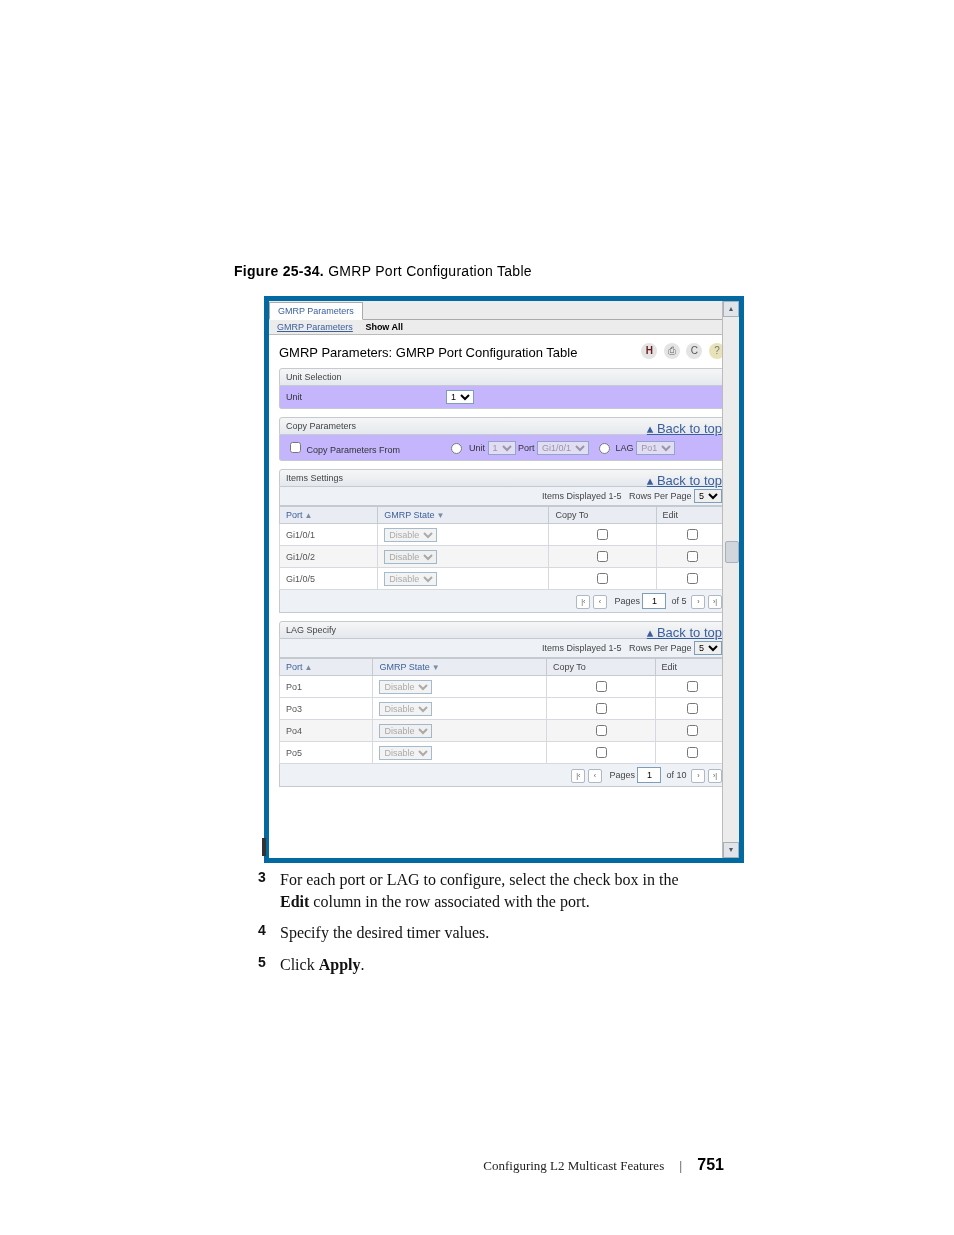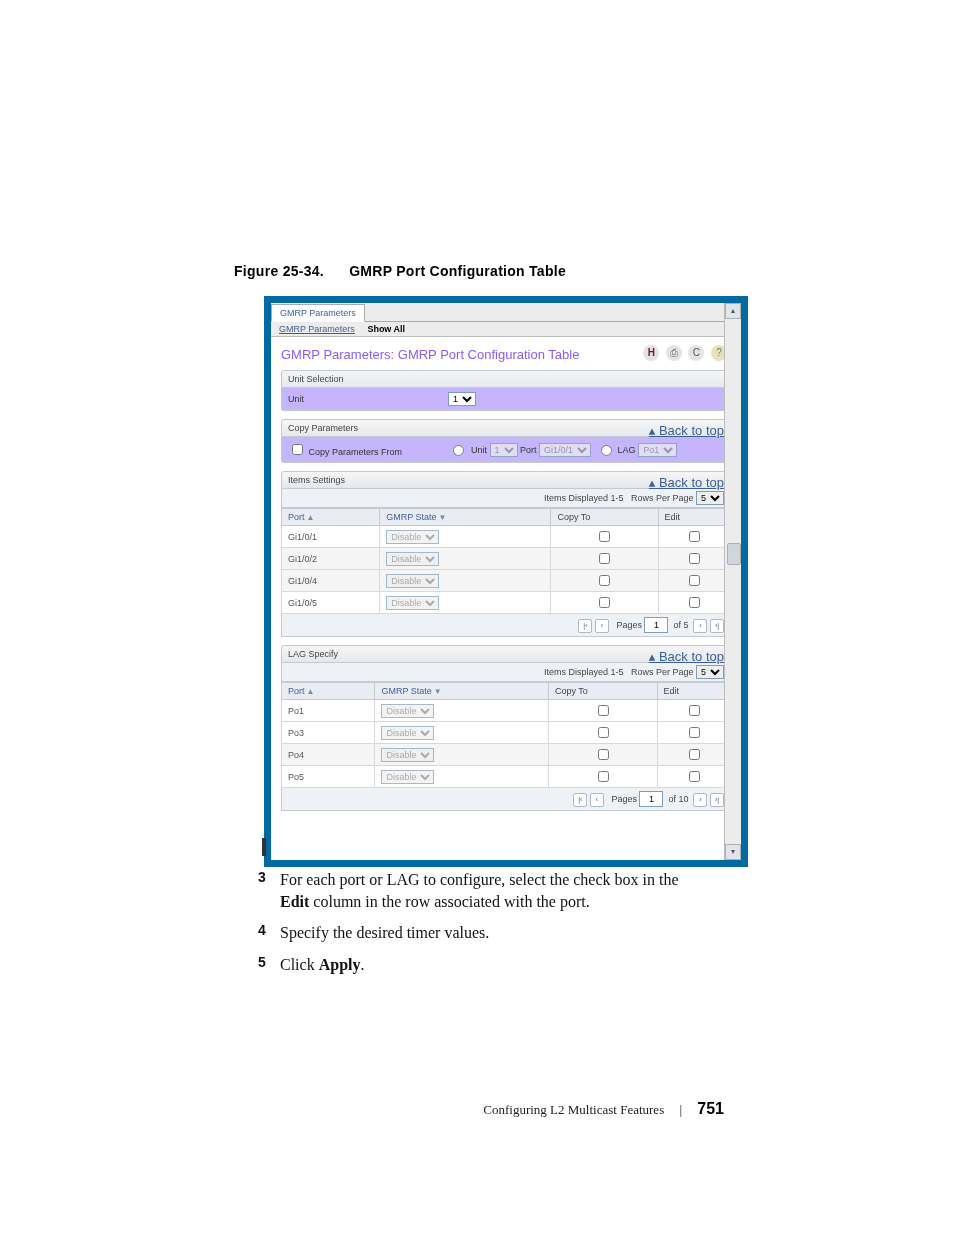--- a/index.html
+++ b/index.html
@@ -1,29 +1,29 @@
 <!DOCTYPE html>
 <html><head>
 <meta charset="utf-8">
 <style>
   html,body{margin:0;padding:0;background:#fff;color:#000;font-family:Georgia,serif;width:954px}
   .page{position:relative;width:954px;height:1235px}
   .caption{position:absolute;left:234px;top:263px;font:bold 14px Helvetica,Arial,sans-serif;letter-spacing:0.02em}
   .caption .num{font-weight:bold}
-  .caption .title{font-weight:bold;margin-left:21px}
-  .shot-wrap{position:absolute;left:264px;top:296px;width:470px;height:557px;border:7px solid #0369a1;background:#fff;overflow:hidden}
+  .caption .title{font-weight:normal;margin-left:0}
+  .shot-wrap{position:absolute;left:264px;top:296px;width:470px;height:557px;border:5px solid #0369a1;background:#fff;overflow:hidden}
   .shot{font-family:Tahoma,Arial,sans-serif;font-size:9px;color:#2a2a2a}
   .tab-bar{background:#ececec;height:18px;border-bottom:1px solid #aaa;font-size:9px}
   .tab{display:inline-block;padding:3px 8px;color:#3b5f9b}
   .tab.active{background:#fff;border:1px solid #aaa;border-bottom:1px solid #fff;position:relative;top:1px}
   .breadcrumb{background:#ececec;font-size:9px;padding:2px 8px;border-bottom:1px solid #bbb}
   .bc-link{color:#3b5f9b}
   .bc-active{color:#000;font-weight:bold}
   .content{position:relative;padding:0 10px 8px 10px;height:510px;overflow:hidden}
-  .heading{font:normal 13px Tahoma,Arial,sans-serif;color:#8b5cf6;margin:10px 0 6px 0}
+  .heading{font:normal 13px Tahoma,Arial,sans-serif;color:#000000;margin:10px 0 6px 0}
   .iconbar{position:absolute;right:14px;top:8px}
   .iconbar span{display:inline-block;width:16px;height:16px;border-radius:8px;margin-left:4px;background:#e4e4e4;font-size:10px;line-height:16px;text-align:center;color:#555}
   .iconbar .save{color:#6a1b1b;font-weight:bold}
   .iconbar .help{background:#e8e2b8;color:#777}
   .section-h{background:linear-gradient(#f6f6f6,#e4e8ee);border:1px solid #c5c9d0;border-radius:3px 3px 0 0;padding:3px 6px;font-size:9px;color:#444;margin-top:8px}
   .section-b{border:1px solid #c5c9d0;border-top:none;border-radius:0 0 3px 3px;padding:4px 6px;background:#c4b5fd}
   .row2{display:flex;align-items:center;font-size:9px;color:#333}
   .row2>label{width:160px}
   select.tiny{font-size:9px;height:14px;border:1px solid #7e9db9;background:#fff}
   select.tiny[disabled]{background:#eee;color:#888}
@@ -42,21 +42,21 @@
   .pager-row{background:#eef2f7;border:1px solid #c5c9d0;border-top:none;font-size:9px;color:#444;text-align:right;padding:3px 6px}
   .pager-row .pbtn{display:inline-block;width:12px;height:12px;border-radius:2px;background:#fff;border:1px solid #b0b8c6;font-size:7px;line-height:12px;text-align:center;color:#556}
   .pager-row input{width:18px;font-size:9px;height:12px;border:1px solid #7e9db9;text-align:center}
   .vscroll{position:absolute;right:0;top:0;width:16px;height:100%;background:#ececec;border-left:1px solid #bbb}
   .vscroll .thumb{position:absolute;left:2px;width:12px;background:#d1d6dc;border:1px solid #aab0b9;border-radius:2px}
   .vscroll .arrow{position:absolute;left:0;width:16px;height:16px;background:#e1e4e8;border:1px solid #aab0b9;font-size:8px;line-height:14px;text-align:center;color:#556;box-sizing:border-box}
   .instr{position:absolute;left:264px;top:869px;width:440px;font:16px Georgia,serif;color:#111;line-height:1.35}
   .instr .item{position:relative;margin-bottom:10px;padding-left:16px}
   .instr .num{position:absolute;left:-6px;top:0;font:bold 14px Helvetica,Arial,sans-serif}
   .instr b{font-family:Georgia,serif}
-  .footer{position:absolute;left:0;top:1100px;width:954px;text-align:right;padding-right:230px;box-sizing:border-box;font-size:13px}
+  .footer{position:absolute;left:0;top:1156px;width:954px;text-align:right;padding-right:230px;box-sizing:border-box;font-size:13px}
   .footer-text{font-family:Georgia,serif;color:#222}
   .footer-sep{margin:0 12px;color:#222}
   .footer-page{font:bold 16px Helvetica,Arial,sans-serif;color:#000}
   .bind-mark{position:absolute;left:262px;top:838px;width:4px;height:18px;background:#333}
 </style>
 </head>
 <body>
 
 <div class="page">
   <div class="caption">
@@ -139,26 +139,20 @@
                 <td><select class="tiny" disabled=""><option>Disable</option></select></td>
                 <td class="center"><input type="checkbox" class="chk" style=""></td>
                 <td class="center"><input type="checkbox" class="chk" style=""></td>
               </tr>
               <tr class="alt">
                 <td>Gi1/0/2</td>
                 <td><select class="tiny" disabled=""><option>Disable</option></select></td>
                 <td class="center"><input type="checkbox" class="chk" style=""></td>
                 <td class="center"><input type="checkbox" class="chk" style=""></td>
               </tr>
-              <tr class="alt">
-                <td>Gi1/0/4</td>
-                <td><select class="tiny" disabled=""><option>Disable</option></select></td>
-                <td class="center"><input type="checkbox" class="chk" style=""></td>
-                <td class="center"><input type="checkbox" class="chk" style=""></td>
-              </tr>
               <tr>
                 <td>Gi1/0/5</td>
                 <td><select class="tiny" disabled=""><option>Disable</option></select></td>
                 <td class="center"><input type="checkbox" class="chk" style=""></td>
                 <td class="center"><input type="checkbox" class="chk" style=""></td>
               </tr>
             </tbody>
         </table>
         <div class="pager-row">
           <span class="pbtn">|‹</span>

